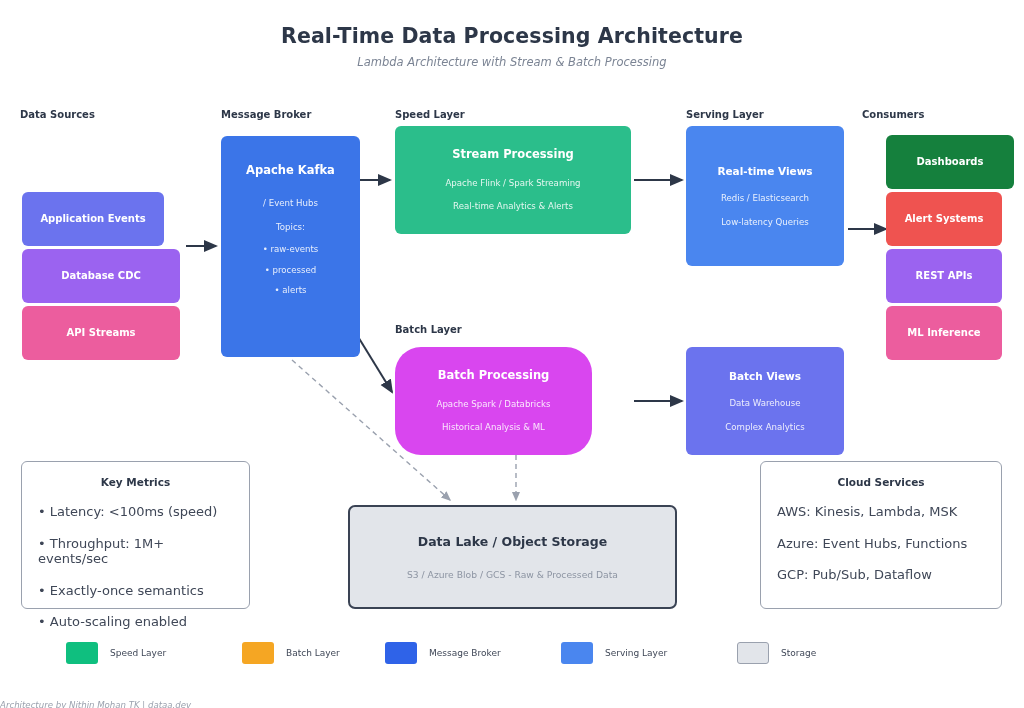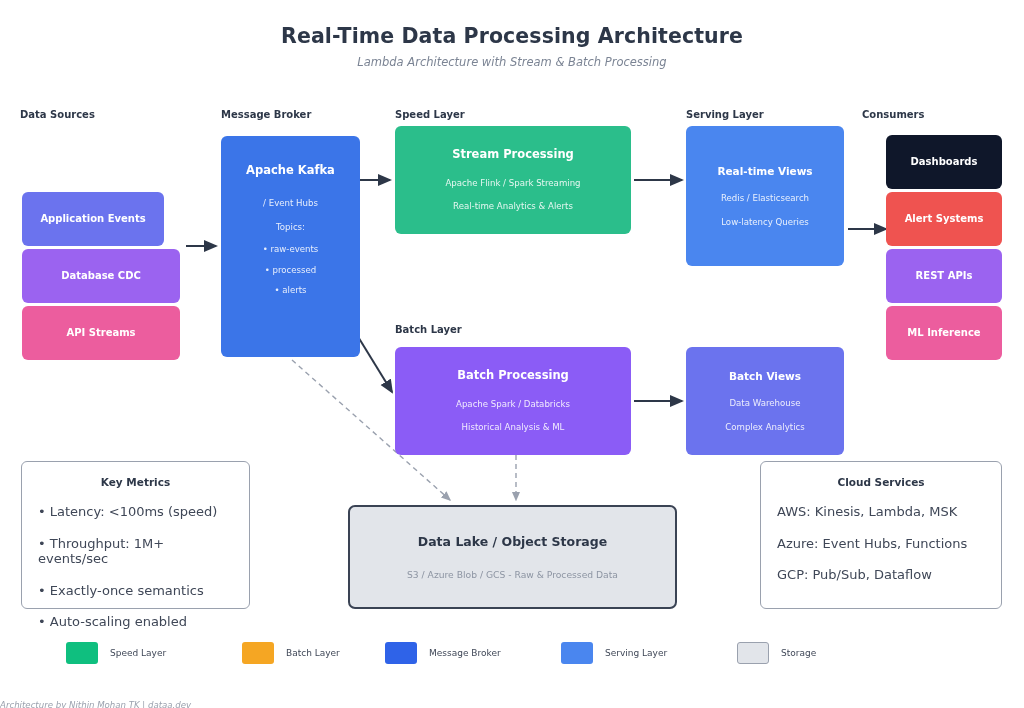--- a/index.html
+++ b/index.html
@@ -161,38 +161,38 @@
     <div class="n-sub topic-item">• processed</div>
     <div class="n-sub topic-item">• alerts</div>
   </div>
 
   <div class="node big" style="left:395px; top:126px; width:236px; height:108px; background:#2bbe8b;">
     <div class="n-title">Stream Processing</div>
     <div class="n-sub">Apache Flink / Spark Streaming</div>
     <div class="n-sub">Real-time Analytics &amp; Alerts</div>
   </div>
 
-  <div class="node big" style="left:395px; top:347px; width:236px; height:108px; background:#8b5cf6;">
+  <div class="node big" style="left:395px; top:347px; width:197px; height:108px; background:#d946ef;border-radius:26px;">
     <div class="n-title">Batch Processing</div>
     <div class="n-sub">Apache Spark / Databricks</div>
     <div class="n-sub">Historical Analysis &amp; ML</div>
   </div>
 
   <div class="node srv" style="left:686px; top:126px; width:158px; height:140px; background:#4a86ef;">
     <div class="n-title">Real-time Views</div>
     <div class="n-sub">Redis / Elasticsearch</div>
     <div class="n-sub">Low-latency Queries</div>
   </div>
   <div class="node srv" style="left:686px; top:347px; width:158px; height:108px; background:#6b73ee;">
     <div class="n-title">Batch Views</div>
     <div class="n-sub">Data Warehouse</div>
     <div class="n-sub">Complex Analytics</div>
   </div>
 
-  <div class="node pill" style="left:886px; top:135px; width:116px; background:#0f172a;">
+  <div class="node pill" style="left:886px; top:135px; width:128px; background:#15803d;">
     <div class="n-title">Dashboards</div>
   </div>
   <div class="node pill" style="left:886px; top:192px; width:116px; background:#ef5350;">
     <div class="n-title">Alert Systems</div>
   </div>
   <div class="node pill" style="left:886px; top:249px; width:116px; background:#9b63f0;">
     <div class="n-title">REST APIs</div>
   </div>
   <div class="node pill" style="left:886px; top:306px; width:116px; background:#ec5d9e;">
     <div class="n-title">ML Inference</div>

